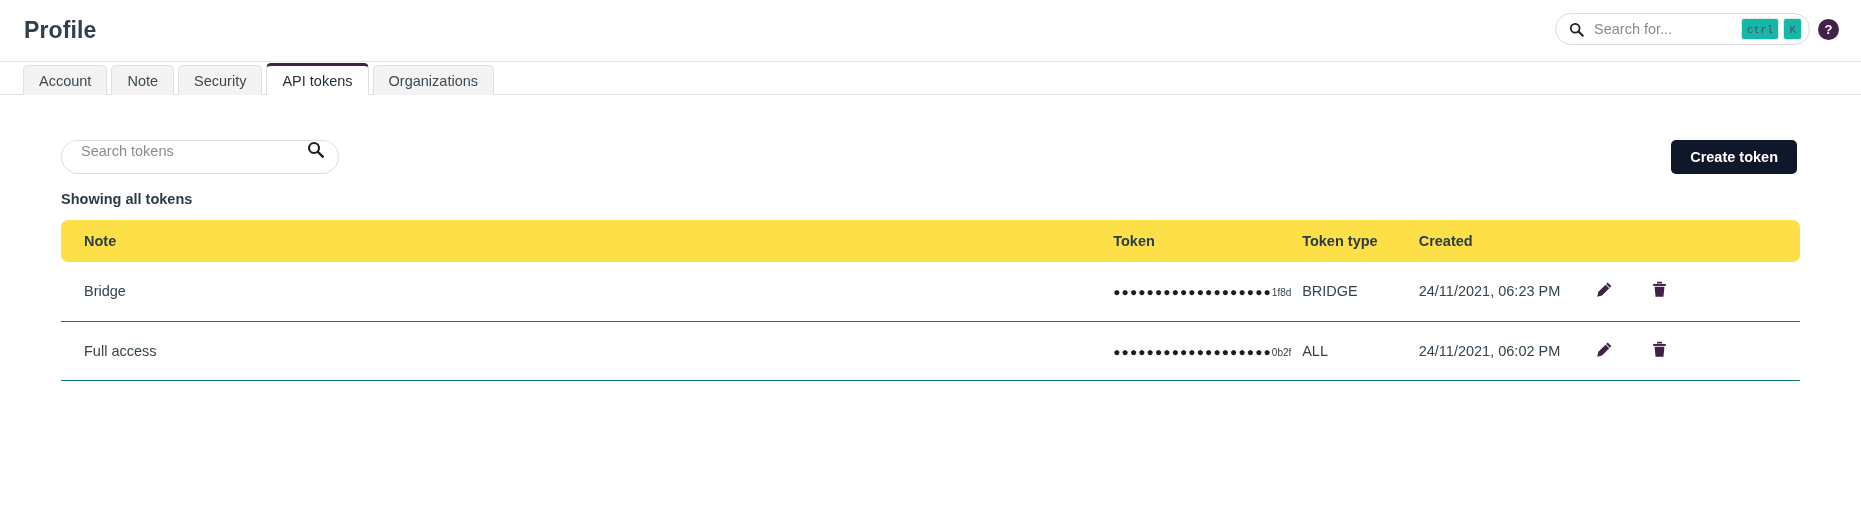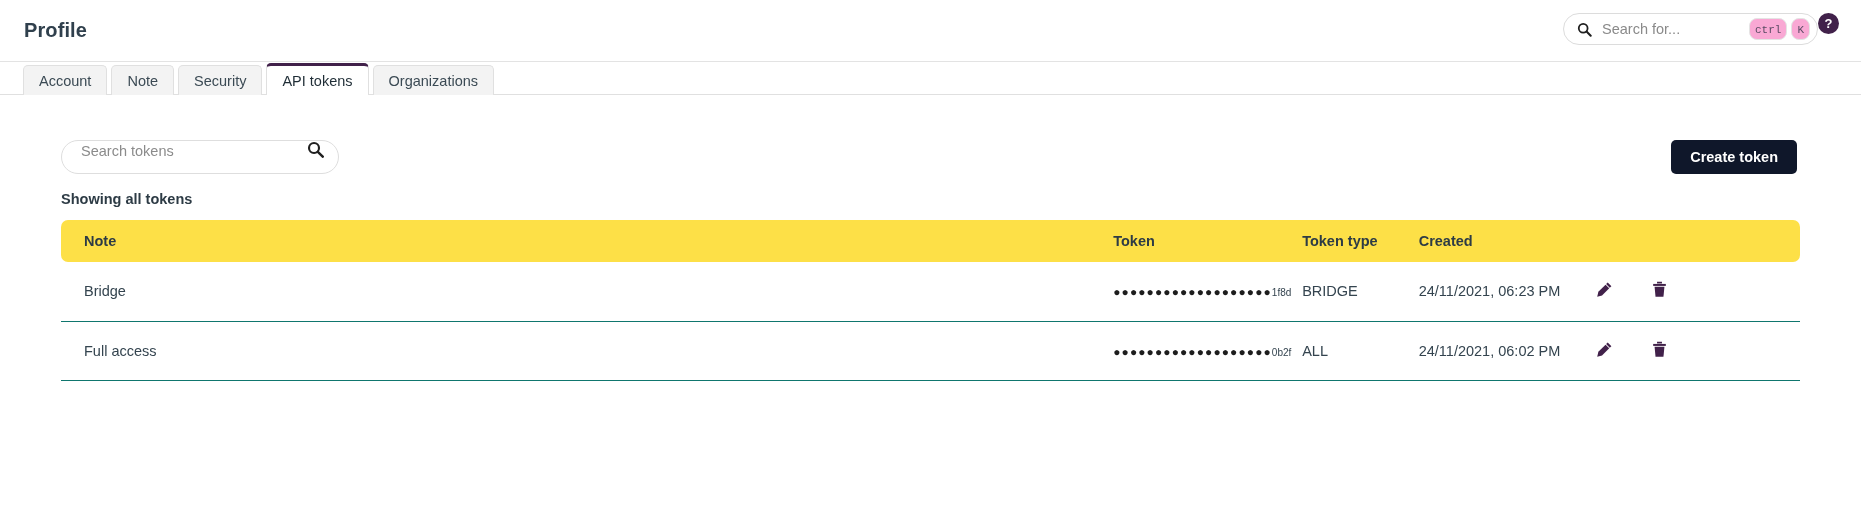--- a/index.html
+++ b/index.html
@@ -14,32 +14,33 @@
   
   .topbar {
     position: relative;
     height: 62px;
     border-bottom: 1px solid #e3e3e3;
     display: flex;
     align-items: center;
     padding: 0 24px;
   }
   .page-title {
-    font-size: 20px;
+    font-size: 23px;
     font-weight: bold;
     color: #30404d;
     letter-spacing: .1px;
     text-align: center;
   }
   .topbar-right {
     position: absolute;
     right: 22px;
     top: 13px;
     display: flex;
-    gap: 0;
+    align-items: center;
+    gap: 8px;
   }
   .searchbox {
     width: 255px;
     height: 32px;
     border: 1px solid #dcdcdc;
     border-radius: 17px;
     display: flex;
     align-items: center;
     padding: 0 7px 0 13px;
     background: #fff;
@@ -53,23 +54,23 @@
     font-size: 14.5px;
     color: #333;
     background: transparent;
     min-width: 10px;
   }
   .searchbox input::placeholder { color: #8a8a8a; }
   .kbd {
     font-family: "Liberation Mono", monospace;
     font-size: 11px;
     color: #5a4a63;
-    background: #f9a8d4;
+    background: #14b8a6;
     border: 1px solid #e4e4e4;
-    border-radius: 8px;
+    border-radius: 3px;
     padding: 6px 5px 3px 5px;
     line-height: 1;
     margin-left: 4px;
   }
   .help-icon {
     width: 21px; height: 21px;
     border-radius: 50%;
     background: #41214a;
     color: #fff;
     font-size: 13px;

